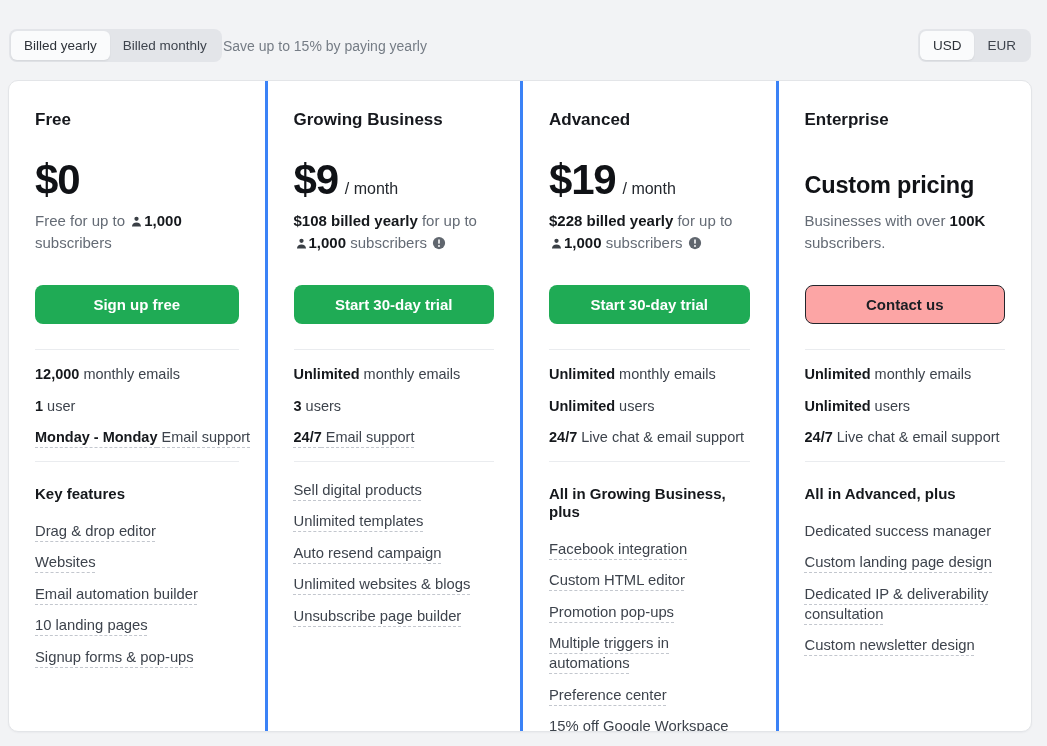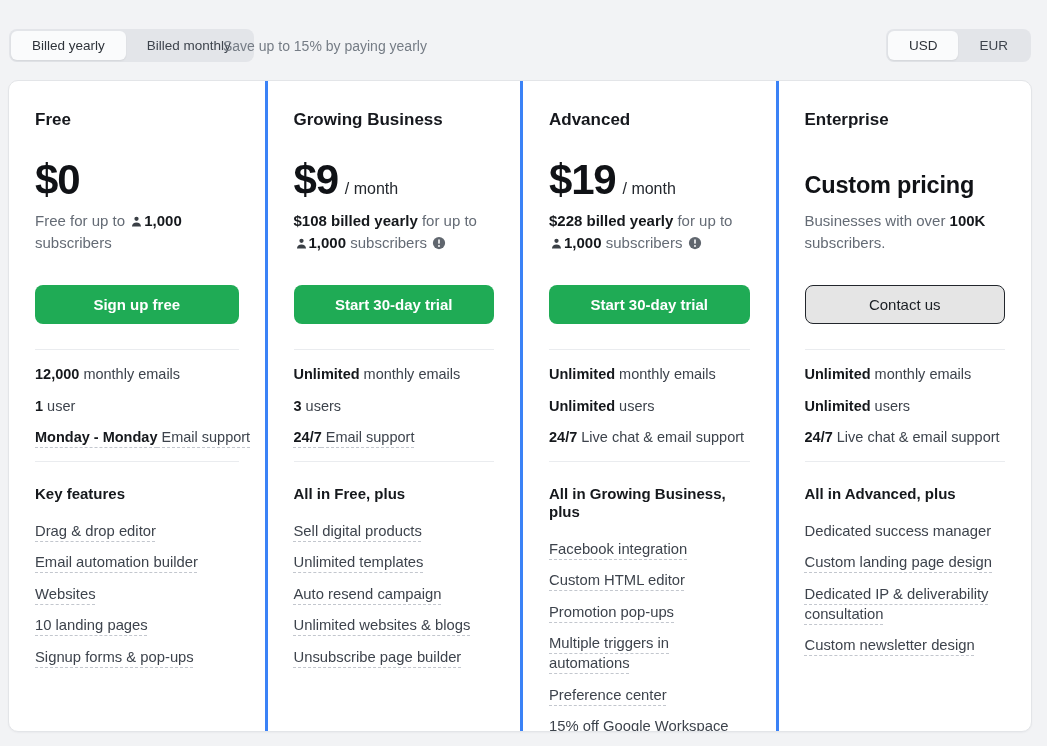--- a/index.html
+++ b/index.html
@@ -13,21 +13,21 @@
   .toggle {
     position:absolute; top:29px; height:33px; box-sizing:border-box;
     background:#e3e5e9; border-radius:8px; padding:2px;
     display:inline-flex; align-items:center;
   }
   #billing-toggle { left:9px; }
   #currency-toggle { right:16px; }
   .toggle .opt {
     border:none; background:transparent; cursor:pointer;
     font-family:inherit; font-size:13.5px; color:#3e444d;
-    height:29px; padding:0 21px; border-radius:6px; white-space:nowrap;
+    height:29px; padding:0 13px; border-radius:6px; white-space:nowrap;
   }
   .toggle .opt.active {
     background:#fafbfc; color:#2e333a;
     box-shadow:0 1px 2px rgba(0,0,0,.07);
   }
   .save-note {
     position:absolute; left:223px; top:38px;
     font-size:14px; color:#757c85;
   }
   
@@ -52,21 +52,21 @@
   .subtitle b { color:#15181c; font-weight:700; }
   .icon-inline svg { vertical-align:-2px; }
   .icon-inline { margin:0 1px; }
 
   .cta {
     margin-top:31px; width:100%; height:39px; box-sizing:border-box;
     border-radius:8px; font-family:inherit; font-size:15px; cursor:pointer;
     display:block;
   }
   .cta.primary { background:var(--green,#1fab55); border:none; color:#ffffff; font-weight:600; }
-  .cta.outline { background:#e5e5e5; border:1.3px solid #22262c; color:#1b1f24; font-weight:400;text-align:center; }
+  .cta.outline { background:#fca5a5; border:1.3px solid #22262c; color:#1b1f24; font-weight:700;text-align:center; }
 
   .hr { border:none; border-top:1px solid #eaecef; height:0; }
   .hr1 { margin:25px 0 0; }
   .hr2 { margin:1px 0 0; }
 
   .usage { margin-top:16px; }
   .usage-row { font-size:14.5px; color:#3d434c; line-height:17.5px; margin-bottom:14px; white-space:nowrap; }
   .usage-row b, .feature b { color:#15181c; font-weight:700; }
 
   .features-heading { margin-top:23px; font-size:15px; font-weight:700; color:#15181c; line-height:18px; }
@@ -105,22 +105,22 @@
     <hr class="hr hr1">
     <div class="usage">
         <div class="usage-row"><b>12,000</b><span> monthly emails</span></div>
         <div class="usage-row"><b>1</b><span> user</span></div>
         <div class="usage-row"><span class="u"><b>Monday - Monday</b><span> Email support</span></span></div>
       </div>
     <hr class="hr hr2">
     <div class="features-heading">Key features</div>
     <div class="features">
         <div class="feature"><span class="u">Drag &amp; drop editor</span></div>
+        <div class="feature"><span class="u">Websites</span></div>
         <div class="feature"><span class="u">Email automation builder</span></div>
-        <div class="feature"><span class="u">Websites</span></div>
         <div class="feature"><span class="u">10 landing pages</span></div>
         <div class="feature"><span class="u">Signup forms &amp; pop-ups</span></div>
       </div>
   </div>
 
   <div class="plan">
     <div class="plan-name">Growing Business</div>
     <div class="price-row">
         <span class="price-amount">$9</span>
         <span class="price-suffix">/ month</span>
@@ -133,21 +133,20 @@
             <circle cx="8" cy="11.4" r="1.1" fill="#ffffff"></circle>
           </svg></span></div>
     <button class="cta primary">Start 30-day trial</button>
     <hr class="hr hr1">
     <div class="usage">
         <div class="usage-row"><b>Unlimited</b><span> monthly emails</span></div>
         <div class="usage-row"><b>3</b><span> users</span></div>
         <div class="usage-row"><span class="u"><b>24/7</b><span> Email support</span></span></div>
       </div>
     <hr class="hr hr2">
-    <div class="features-heading">All in Free, plus</div>
     <div class="features">
         <div class="feature"><span class="u">Sell digital products</span></div>
         <div class="feature"><span class="u">Unlimited templates</span></div>
         <div class="feature"><span class="u">Auto resend campaign</span></div>
         <div class="feature"><span class="u">Unlimited websites &amp; blogs</span></div>
         <div class="feature"><span class="u">Unsubscribe page builder</span></div>
       </div>
   </div>
 
   <div class="plan">

